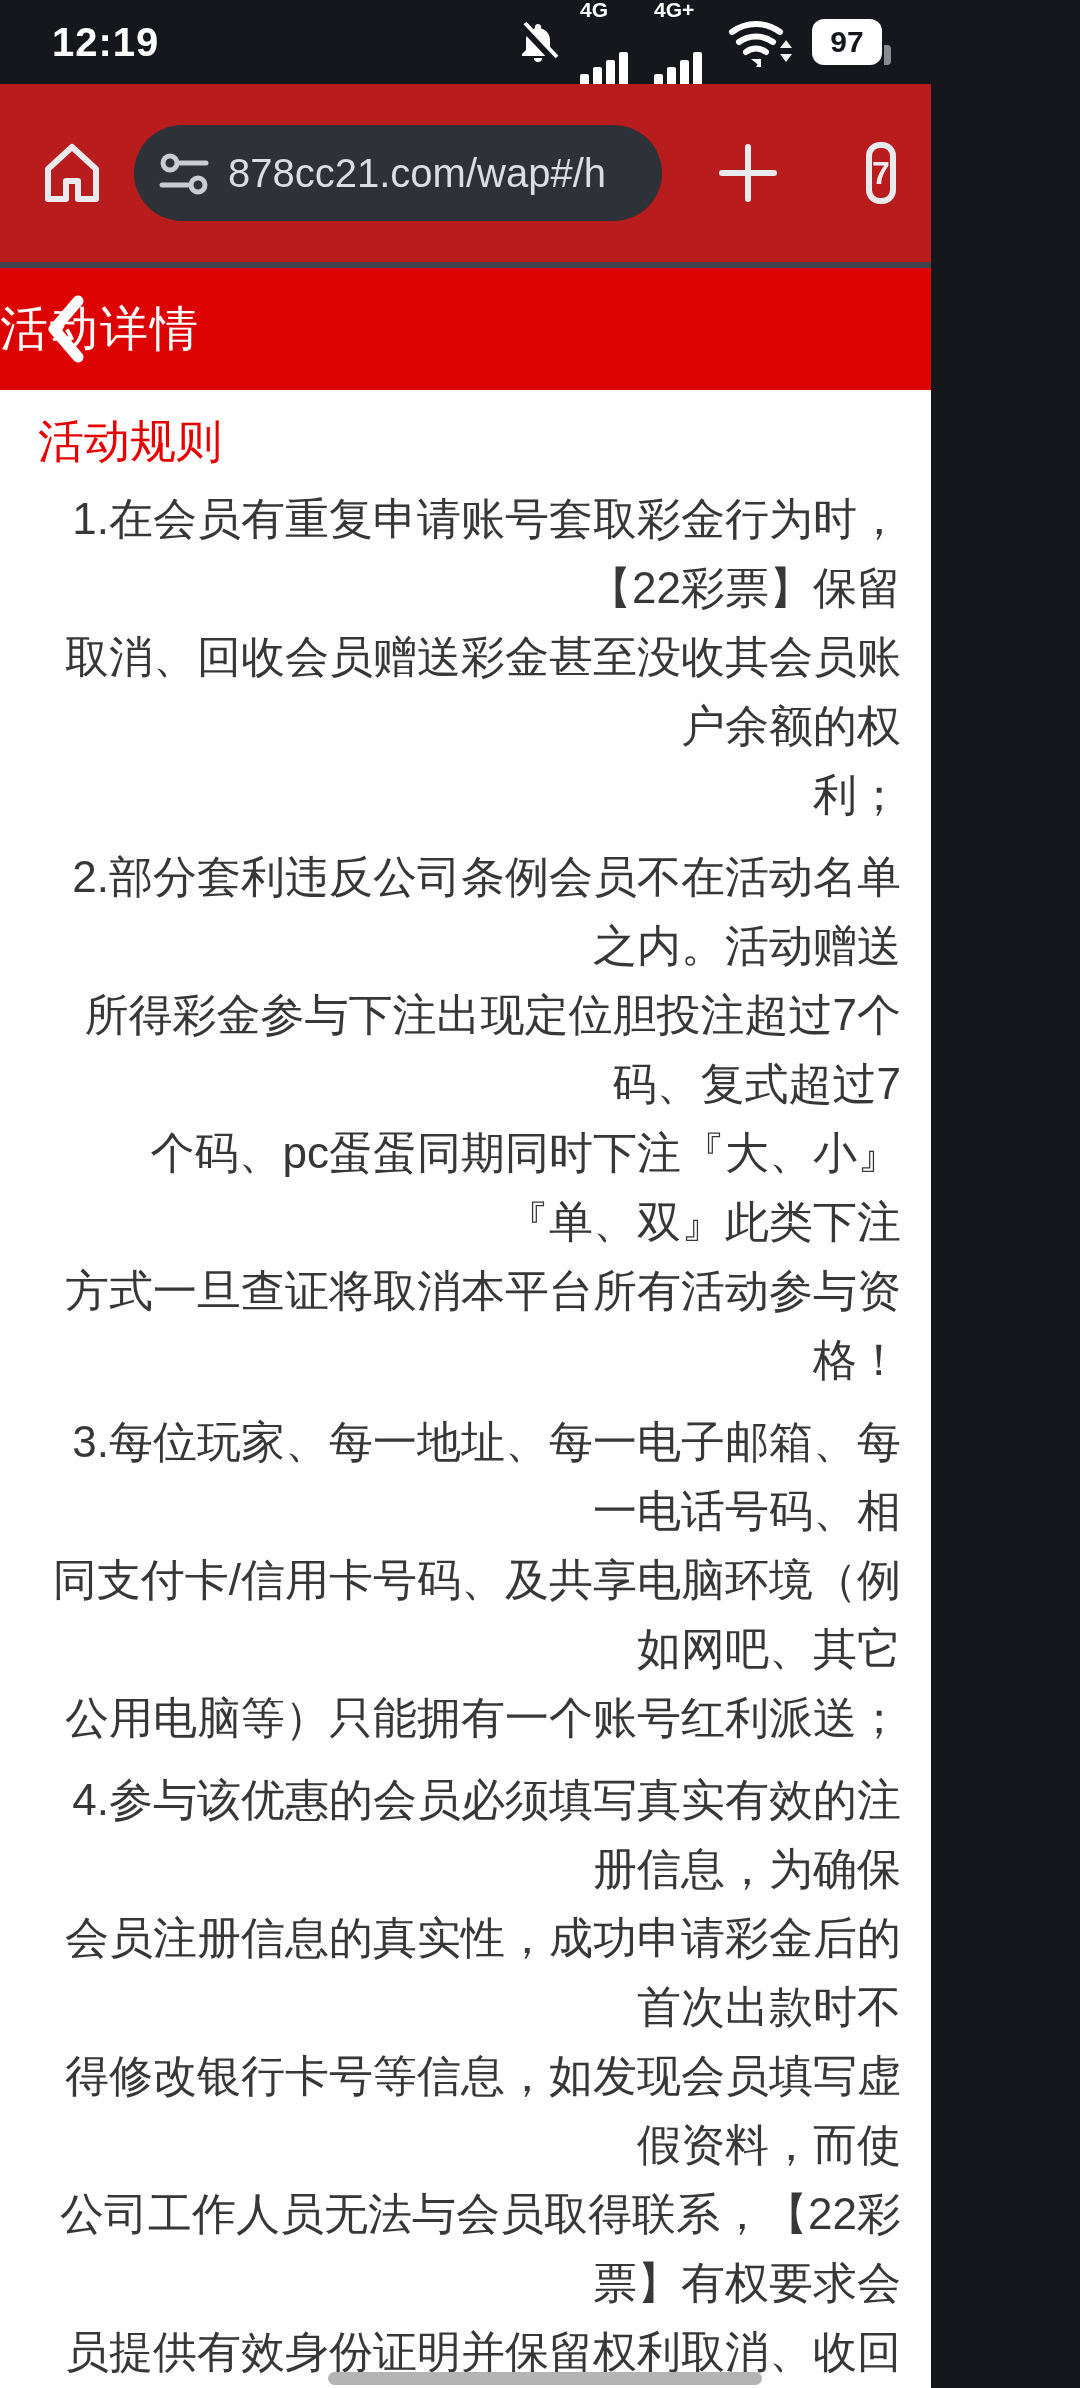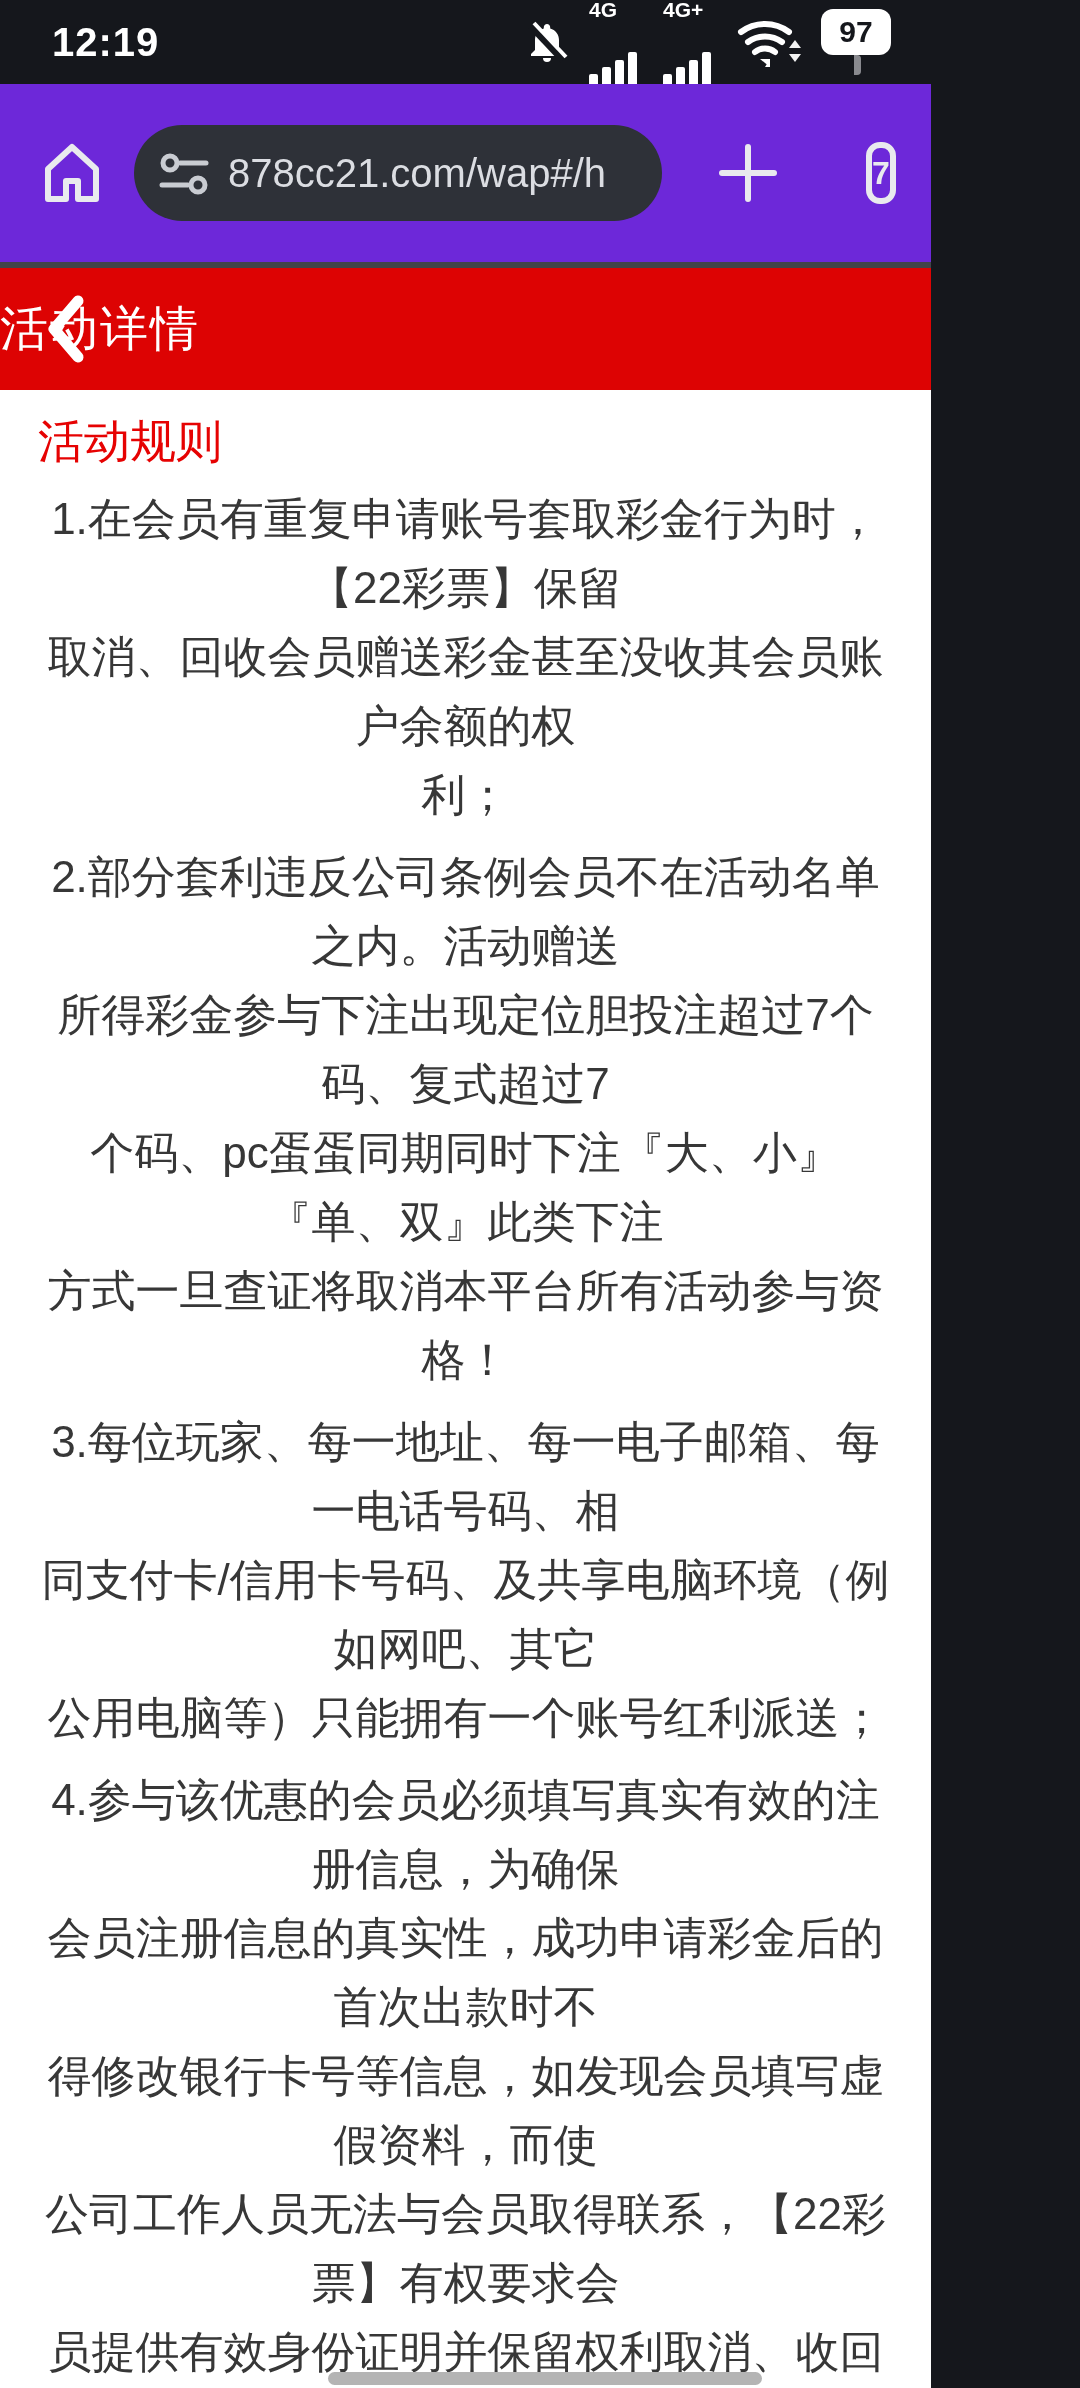--- a/index.html
+++ b/index.html
@@ -12,31 +12,31 @@
   .status-bar{
     height:84px;flex:0 0 84px;background:#15171c;color:#fff;
     display:flex;align-items:center;justify-content:space-between;
     padding:0 40px 0 52px;box-sizing:border-box;
   }
   .status-time{font-size:40px;font-weight:600;letter-spacing:1px;}
   .status-icons{display:flex;align-items:center;gap:18px;}
   .net-group{display:flex;flex-direction:column;align-items:flex-start;line-height:1;gap:31px;}
   .net-label{font-size:21px;font-weight:700;letter-spacing:0;margin-bottom:1px;}
   .battery{
-    display:flex;align-items:center;flex-direction:column;
+    display:flex;align-items:flex-end;
   }
   .battery-body{
     background:#fff;border-radius:12px;width:70px;height:46px;
     display:flex;align-items:center;justify-content:center;
     color:#15171c;font-size:30px;font-weight:700;
   }
   .battery-nub{width:7px;height:20px;background:#e9eaee;border-radius:0 4px 4px 0;margin-left:2px;opacity:.55;}
   
   .toolbar{
-    height:178px;flex:0 0 178px;background:#6d28d9;
+    height:178px;flex:0 0 178px;background:#b91c1c;
     display:flex;align-items:center;box-sizing:border-box;
     padding:0 34px 0 38px;
   }
   .home-btn{margin-right:28px;display:flex;}
   .url-pill{
     width:528px;height:96px;background:#2e3138;border-radius:48px;
     display:flex;align-items:center;box-sizing:border-box;
     padding:0 24px;overflow:hidden;flex:0 0 auto;
   }
   .tune-icon{margin-right:18px;flex:0 0 auto;display:flex;}
@@ -61,21 +61,21 @@
   .app-title{color:#fff;font-size:48px;font-weight:500;letter-spacing:2px;}
   
   .content{
     flex:1 1 auto;background:#ffffff;box-sizing:border-box;
     padding:8px 30px 0 30px;color:#373737;font-size:44px;line-height:69px;
     overflow:hidden;
   }
   .section-heading{
     margin:8px;color:#e60202;font-size:46px;font-weight:400;line-height:70px;
   }
-  .rule{margin:0 0 13px 0;white-space:pre-line;text-align:center;}
+  .rule{margin:0 0 13px 0;white-space:pre-line;text-align:right;}
   
   .scroll-pill{
     position:absolute;left:328px;top:2372px;width:434px;height:13px;
     border-radius:7px;background:#b4b4b4;
   }
   svg{display:block;}
 </style>
 </head>
 <body>
 

